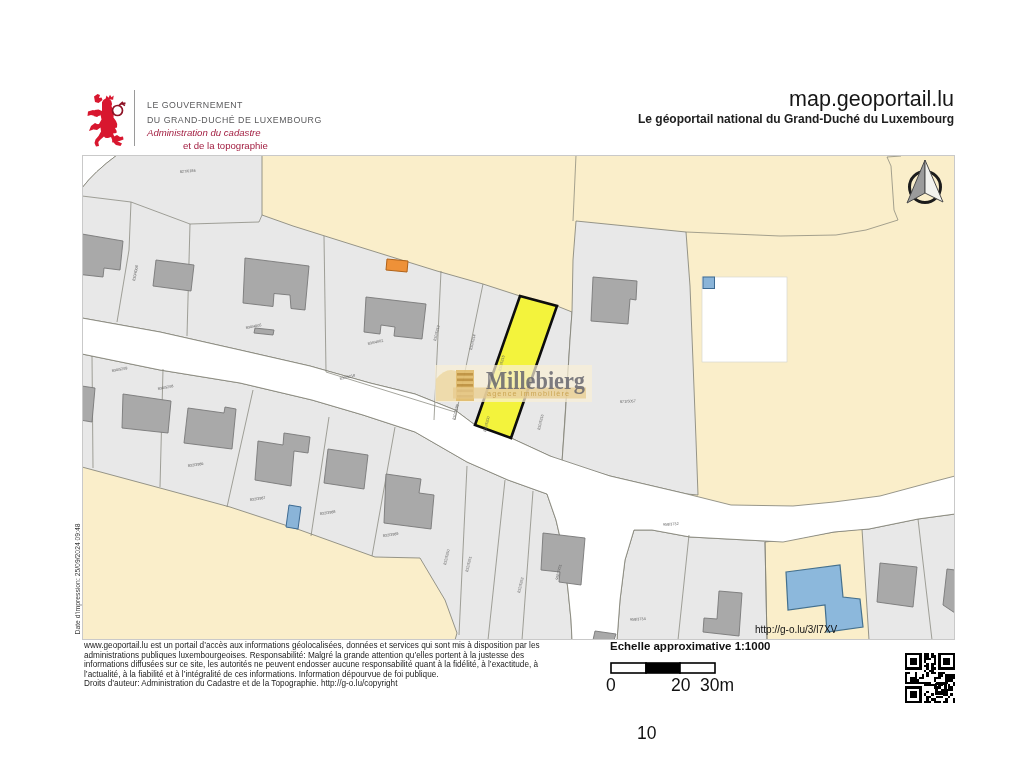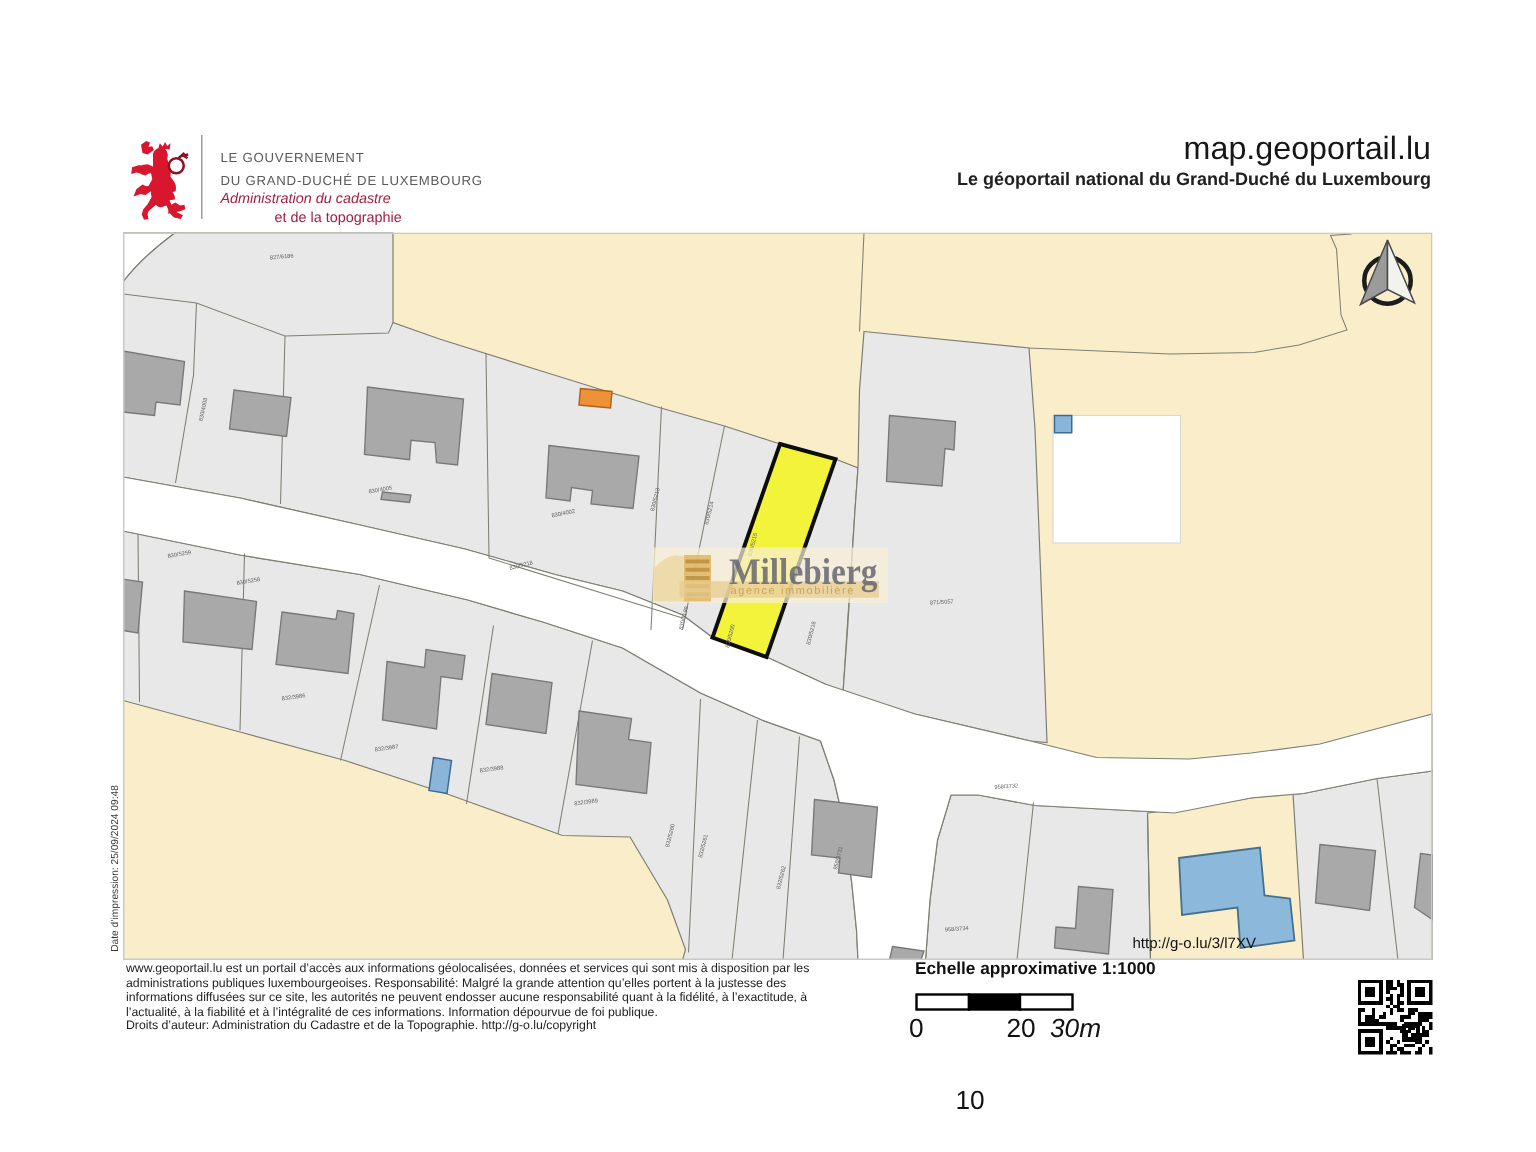--- a/index.html
+++ b/index.html
@@ -209,21 +209,21 @@
 <svg class="abs" style="left:608px;top:660px;" width="115" height="16" viewBox="0 0 115 16">
     <rect x="3" y="3" width="35" height="10" fill="#ffffff" stroke="#000" stroke-width="1.6"></rect>
     <rect x="38" y="3" width="34" height="10" fill="#000000" stroke="#000" stroke-width="1.6"></rect>
     <rect x="72" y="3" width="35" height="10" fill="#ffffff" stroke="#000" stroke-width="1.6"></rect>
   </svg>
 
 <div class="abs" style="left:0;top:675px;font-size:17.5px;color:#111;">
     <span class="abs" style="left:606px;">0</span>
     <span class="abs" style="left:637px;margin-top:48px;">10</span>
     <span class="abs" style="left:671px;">20</span>
-    <span class="abs" style="left:700px;font-style:italic;">30m</span>
+    <span class="abs" style="left:700px;">30m</span>
   </div>
 
 <div class="abs" style="left:755px;top:624px;width:200px;text-align:left;font-size:10px;color:#111;">http://g-o.lu/3/l7XV</div>
 
 <svg class="abs" style="left:905px;top:653px;" width="50" height="50" viewBox="0 0 21 21" shape-rendering="crispEdges">
 <rect width="21" height="21" fill="#fff"></rect>
 <g fill="none" stroke="#000" stroke-width="1">
       <rect x="0.5" y="0.5" width="6" height="6"></rect>
     </g>
     <rect x="2" y="2" width="3" height="3" fill="#000"></rect>

